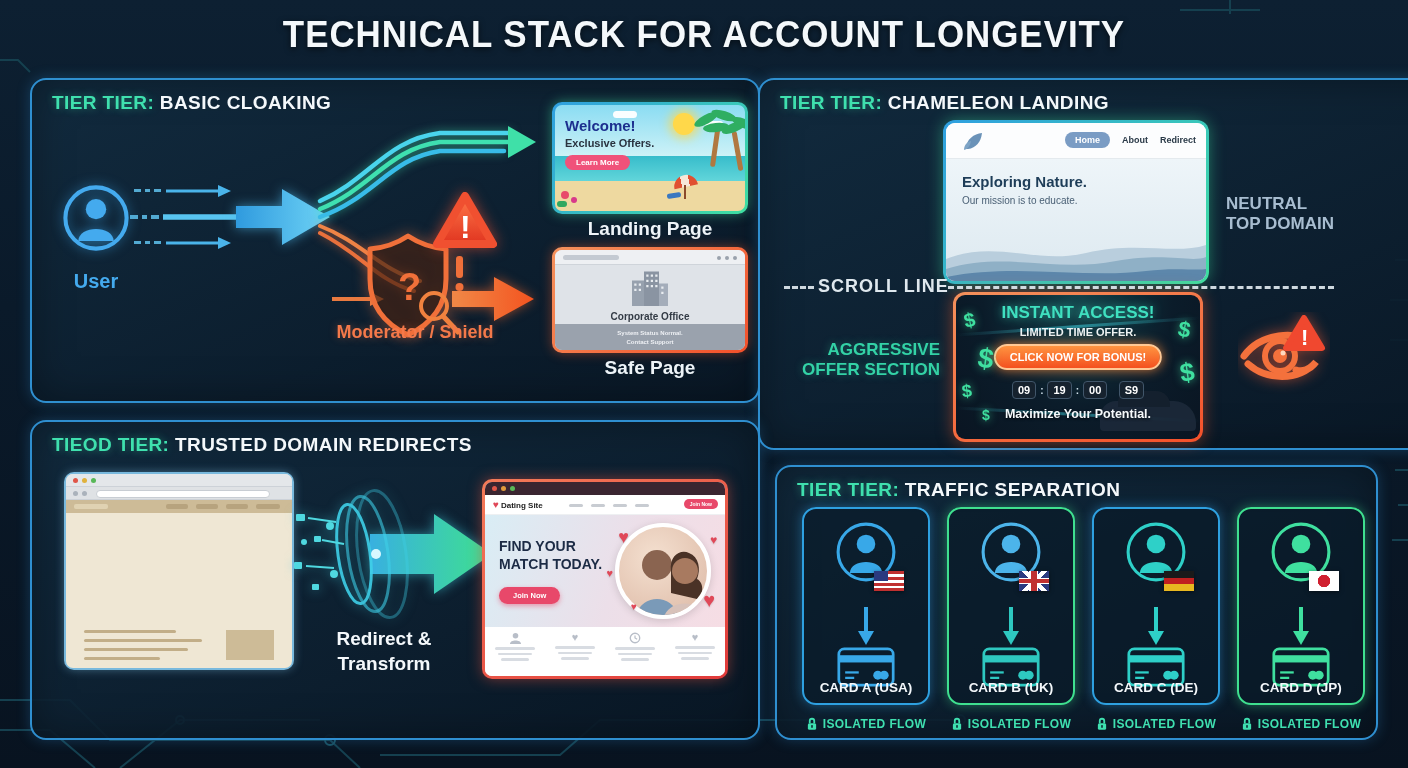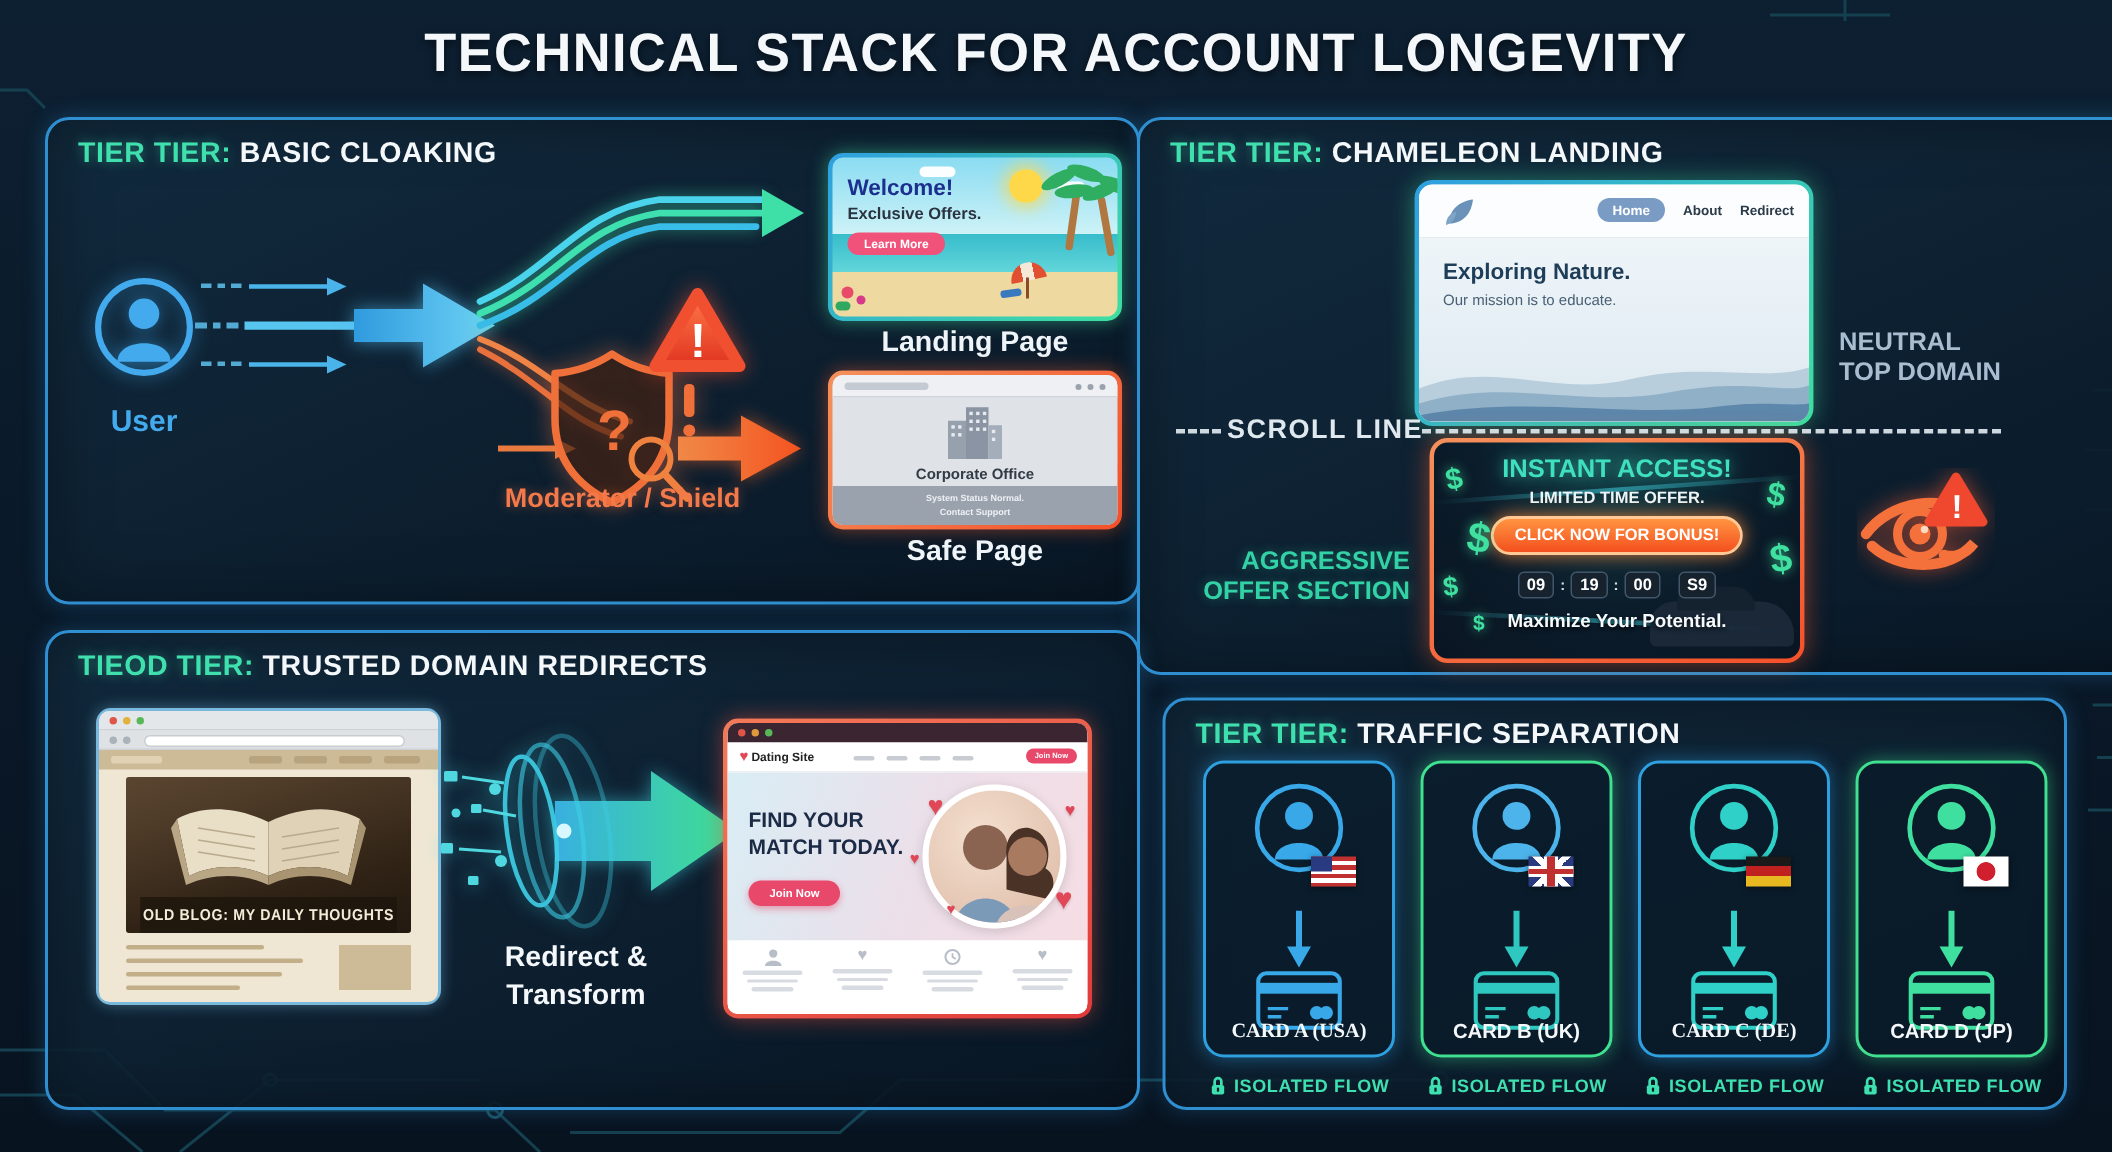--- a/index.html
+++ b/index.html
@@ -56,21 +56,21 @@
   .safe-scene { background:#dfe3e8; }
   .safe-chrome { height:15px; background:#eef0f3; border-bottom:1px solid #cfd4da; position:relative; }
   .safe-chrome .bar { position:absolute; left:8px; top:5px; width:56px; height:5px; border-radius:3px; background:#c4cad2; }
   .chrome-dots { position:absolute; right:8px; top:6px; display:flex; gap:4px; }
   .chrome-dots i { width:4px; height:4px; border-radius:50%; background:#9aa2ad; }
   .safe-body { position:absolute; left:0; top:15px; right:0; bottom:26px; display:flex; flex-direction:column; align-items:center; justify-content:center; gap:2px; }
   .safe-heading { color:#333b45; font-weight:bold; font-size:10px; }
   .safe-footer { position:absolute; left:0; bottom:0; width:100%; height:26px; background:#9aa2ad; color:#eef0f4; font-size:6px; text-align:center; padding-top:5px; line-height:1.5; font-weight:bold; }
 
   
-  .side-label { position:absolute; font-weight:bold; font-size:17px; line-height:1.2;margin-top:24px; }
+  .side-label { position:absolute; font-weight:bold; font-size:17px; line-height:1.2; }
   .lbl-neutral { color:#a8bdd0; left:466px; top:114px; }
   .lbl-aggressive { color:#33d2a6; left:8px; top:260px; width:172px; text-align:right; text-shadow:0 0 8px rgba(51,210,166,.4); }
   .scroll-dash { position:absolute; border-top:3px dashed #dfe8ee; height:0; z-index:6; opacity:.92; }
   .scroll-label { position:absolute; left:58px; top:196px; color:#dfe8ee; font-weight:bold; font-size:18px; letter-spacing:1px; z-index:6; }
 
   .site-neutral-frame { position:absolute; left:183px; top:40px; width:266px; height:164px; border-radius:12px; padding:3px; background:linear-gradient(135deg,#2f9fe0,#3fe0a0); box-shadow:0 0 16px rgba(63,224,160,.45); z-index:4; }
   .site-neutral { position:relative; width:100%; height:100%; border-radius:9px; overflow:hidden; background:#f6fafc; }
   .site-nav { position:relative; height:36px; background:#fcfdfe; border-bottom:1px solid #e4eaee; }
   .leaf-logo { position:absolute; left:14px; top:6px; }
   .nav-links { position:absolute; right:10px; top:9px; display:flex; align-items:center; gap:12px; }
@@ -124,21 +124,21 @@
   .d-h1 { position:absolute; left:14px; top:22px; color:#1c2b45; font-weight:bold; font-size:14px; line-height:1.3; }
   .d-cta { position:absolute; left:14px; top:72px; background:#e8486a; color:#fff; font-weight:bold; font-size:7.5px; padding:4px 14px; border-radius:9px; border:none; box-shadow:0 2px 5px rgba(232,72,106,.5); }
   .couple { position:absolute; right:14px; top:8px; width:96px; height:96px; border-radius:50%; background:radial-gradient(circle at 40% 35%, #f4e0d0, #dcb8a4); border:4px solid #fff; box-shadow:0 2px 8px rgba(0,0,0,.15); overflow:hidden; }
   .heart { position:absolute; color:#e04858; text-shadow:0 1px 2px rgba(0,0,0,.15); }
   .d-feats { position:absolute; left:0; bottom:0; width:100%; height:49px; background:#fff; display:flex; justify-content:space-around; padding-top:5px; }
   .feat { display:flex; flex-direction:column; align-items:center; gap:3px; }
   .feat i { display:block; height:2.5px; background:#d8dce2; border-radius:2px; }
 
   
   .tcard { position:absolute; top:40px; width:128px; height:198px; border-radius:14px; background:rgba(9,26,40,.65); }
-  .tcard.blue { border:2px solid #2ea0e0; box-shadow:0 0 12px rgba(46,160,224,.45);font-family:Liberation Serif, serif; }
+  .tcard.blue { border:2px solid #2ea0e0; box-shadow:0 0 12px rgba(46,160,224,.45); }
   .tcard.green { border:2px solid #3fe08f; box-shadow:0 0 12px rgba(63,224,143,.45); }
   .tcard .avatar { position:absolute; left:50%; top:12px; transform:translateX(-50%); }
   .tcard .flag { position:absolute; left:70px; top:62px; width:30px; height:20px; box-shadow:0 1px 4px rgba(0,0,0,.5); }
   .tcard .downarrow { position:absolute; left:50%; top:98px; transform:translateX(-50%); }
   .tcard .ccard { position:absolute; left:50%; top:138px; transform:translateX(-50%); }
   .tcard .clabel { position:absolute; left:0; bottom:8px; width:100%; text-align:center; color:#f4f8fb; font-weight:bold; font-size:13.5px; }
   .flow-label { position:absolute; top:250px; width:128px; display:flex; align-items:center; justify-content:center; gap:5px; color:#3fe0b0; font-weight:bold; font-size:12px; letter-spacing:.4px; }
 
   .flag-us { background:repeating-linear-gradient(180deg,#c03030 0 2.9px,#fff 2.9px 5.8px); position:relative; }
   .flag-us:before { content:""; position:absolute; left:0; top:0; width:14px; height:10px; background:#2a3a80; }
@@ -440,37 +440,20 @@
           <span style="position:absolute; left:7px; top:4px; width:5px; height:5px; border-radius:50%; background:#aab2bb;"></span>
           <span style="position:absolute; left:16px; top:4px; width:5px; height:5px; border-radius:50%; background:#aab2bb;"></span>
           <span class="url-pill"></span>
         </div>
         <div class="nav-band">
           <i style="left:8px; width:34px; background:#e0d2b2;"></i>
           <i style="right:104px; width:22px;"></i>
             <i style="right:74px; width:22px;"></i>
             <i style="right:44px; width:22px;"></i>
             <i style="right:12px; width:24px;"></i>
-        </div>
-        <div class="blog-photo">
-          <svg width="190" height="104" viewBox="0 0 190 104">
-            <path d="M95,30 C70,18 48,20 34,28 L42,66 C58,58 78,58 95,66 Z" fill="#e9dec6"></path>
-            <path d="M95,30 C120,18 142,20 156,28 L148,66 C132,58 112,58 95,66 Z" fill="#dfd2b6"></path>
-            <path d="M34,28 L30,34 L40,72 C58,64 78,64 95,72 L95,66 C78,58 58,58 42,66 Z" fill="#b8a684"></path>
-            <path d="M156,28 L160,34 L150,72 C132,64 112,64 95,72 L95,66 C112,58 132,58 148,66 Z" fill="#a89470"></path>
-            <g stroke="#b8ab8d" stroke-width="1">
-              <line x1="48" y1="34" x2="86" y2="40"></line>
-                <line x1="48" y1="42" x2="86" y2="48"></line>
-                <line x1="48" y1="50" x2="86" y2="56"></line>
-              <line x1="142" y1="34" x2="104" y2="40"></line>
-                <line x1="142" y1="42" x2="104" y2="48"></line>
-                <line x1="142" y1="50" x2="104" y2="56"></line>
-            </g>
-          </svg>
-          <div class="blog-cap">OLD BLOG: MY DAILY THOUGHTS</div>
         </div>
         <div class="blog-lines">
           <i style="left:18px; top:156px; width:92px;"></i>
           <i style="left:18px; top:165px; width:118px;"></i>
           <i style="left:18px; top:174px; width:104px;"></i>
           <i style="left:18px; top:183px; width:76px;"></i>
         </div>
         <div class="blog-block"></div>
       </div>
     </div>

